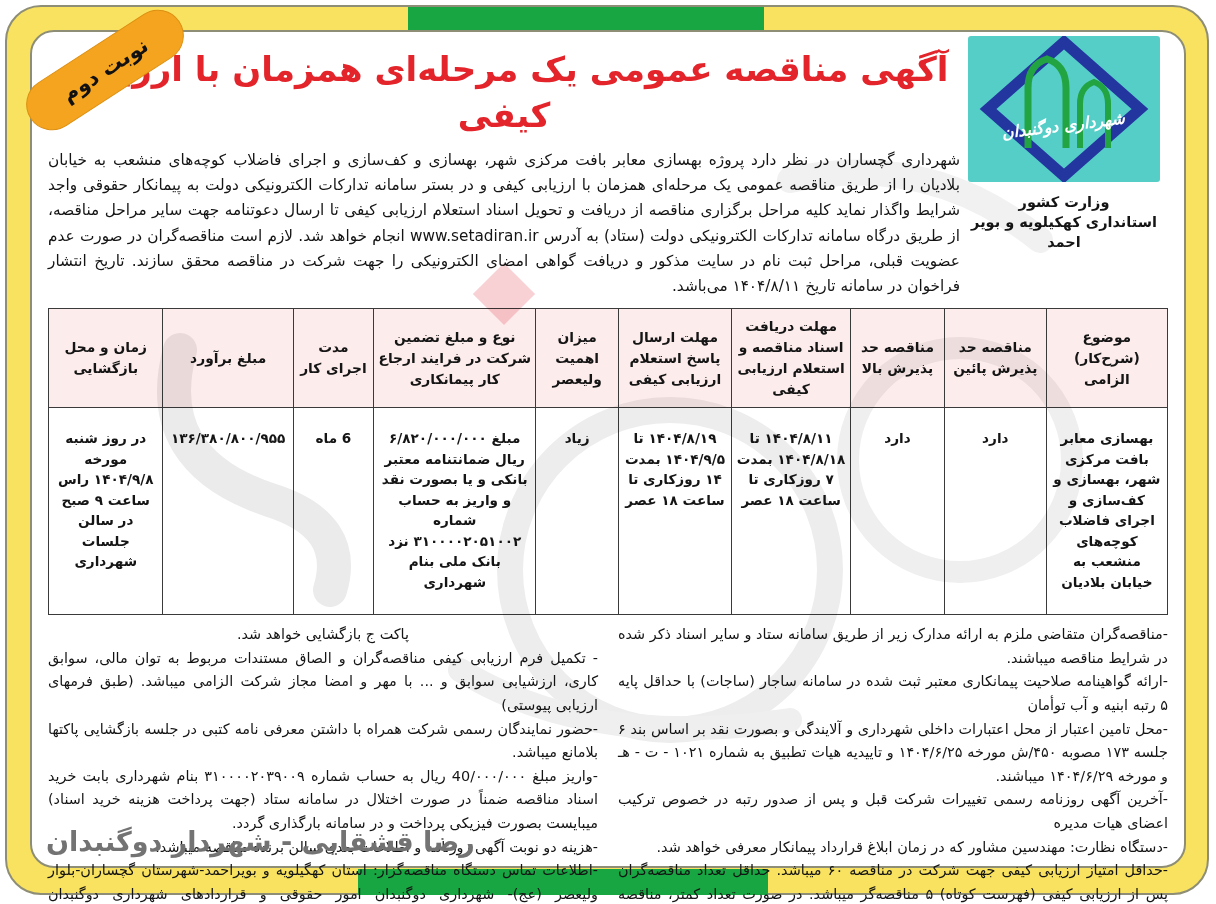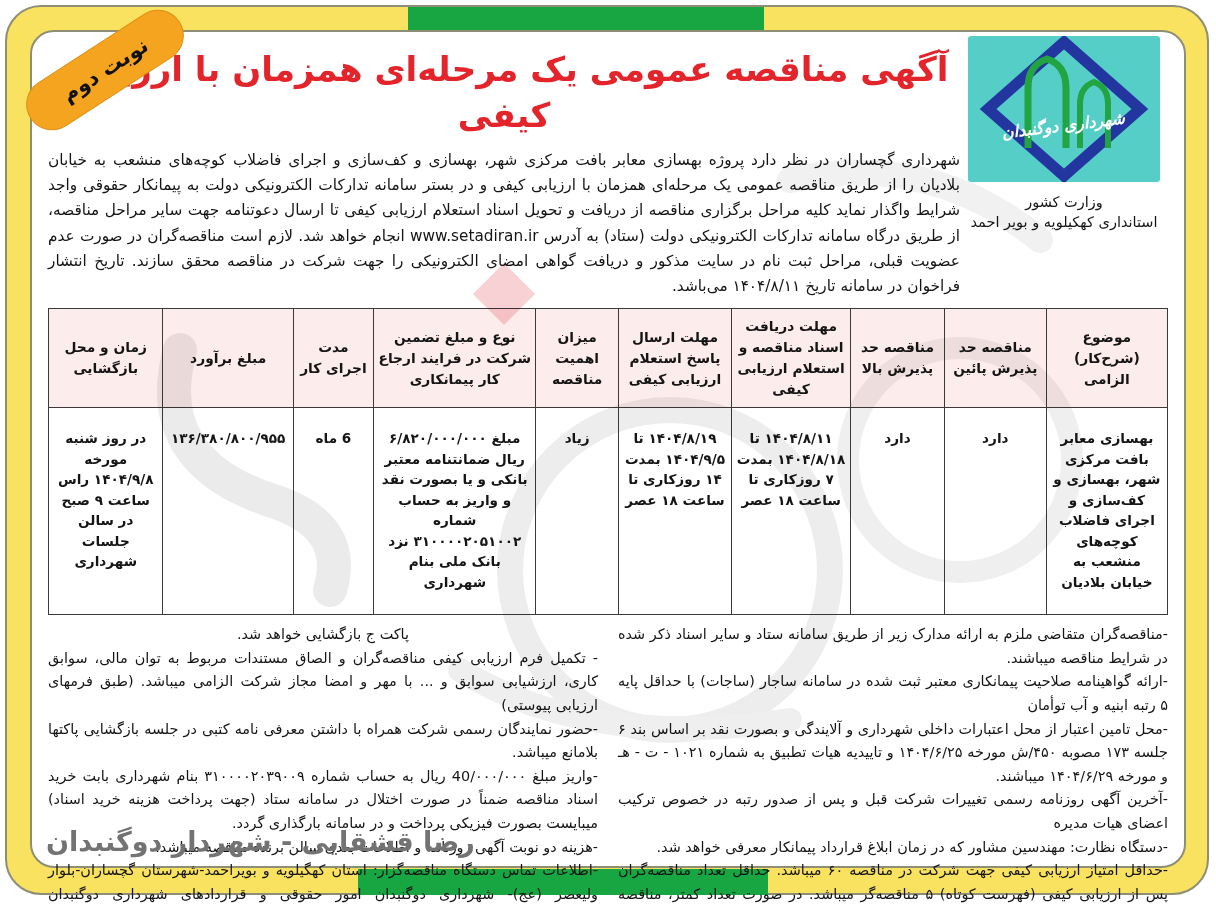--- a/index.html
+++ b/index.html
@@ -16,21 +16,21 @@
   .content{position:absolute;left:34px;top:32px;width:1148px;height:834px;padding:0 14px;
         box-sizing:border-box;z-index:3;}
   
   .ribbon{position:absolute;left:16px;top:44px;width:176px;height:50px;border-radius:26px;
         background:#f4a41f;border:1px solid #dd8f10;transform:rotate(-33deg);z-index:8;
         display:flex;align-items:center;justify-content:center;}
   .ribbon span{font-size:21px;font-weight:bold;color:#111;}
   
   .hdr{display:flex;flex-direction:row;}
   .logo-col{width:208px;flex:0 0 208px;text-align:center;padding-top:4px;}
-  .logo-cap{font-weight:normal;font-size:14.5px;line-height:20px;margin-top:6px;}
+  .logo-cap{font-weight:bold;font-size:14.5px;line-height:20px;margin-top:6px;}
   .hd-col{flex:1;min-width:0;}
   .title{margin-top:14px;text-align:center;color:#e3242a;font-weight:bold;font-size:34px;
         line-height:46px;letter-spacing:-1px;}
   .intro{margin-top:10px;font-size:15.3px;line-height:25.2px;text-align:justify;color:#141414;}
   
   table.tnd{width:100%;border-collapse:collapse;margin-top:9px;table-layout:fixed;direction:rtl;}
   .tnd th,.tnd td{border:1.4px solid #3a3a3a;box-sizing:border-box;}
   .tnd th{background:#fdecec;font-size:13.8px;font-weight:bold;line-height:21px;
         padding:7px 3px;text-align:center;vertical-align:middle;height:72px;}
   .tnd td{font-size:13.6px;font-weight:bold;line-height:20.5px;text-align:center;
@@ -101,21 +101,21 @@
           <col style="width:11.4%">
         <col style="width:10.0%">
       </colgroup>
       <thead>
         <tr>
           <th>موضوع (شرح‌کار) الزامی</th>
           <th>مناقصه حد پذیرش پائین</th>
           <th>مناقصه حد پذیرش بالا</th>
           <th>مهلت دریافت اسناد مناقصه و استعلام ارزیابی کیفی</th>
           <th>مهلت ارسال پاسخ استعلام ارزیابی کیفی</th>
-          <th>میزان اهمیت مناقصه</th>
+          <th>میزان اهمیت ولیعصر</th>
           <th>نوع و مبلغ تضمین شرکت در فرایند ارجاع کار پیمانکاری</th>
           <th>مدت اجرای کار</th>
           <th>مبلغ برآورد</th>
           <th>زمان و محل بازگشایی</th>
         </tr>
       </thead>
       <tbody>
         <tr>
           <td>بهسازی معابر بافت مرکزی شهر، بهسازی و کف‌سازی و اجرای فاضلاب کوچه‌های منشعب به خیابان بلادیان</td>
           <td>دارد</td>

